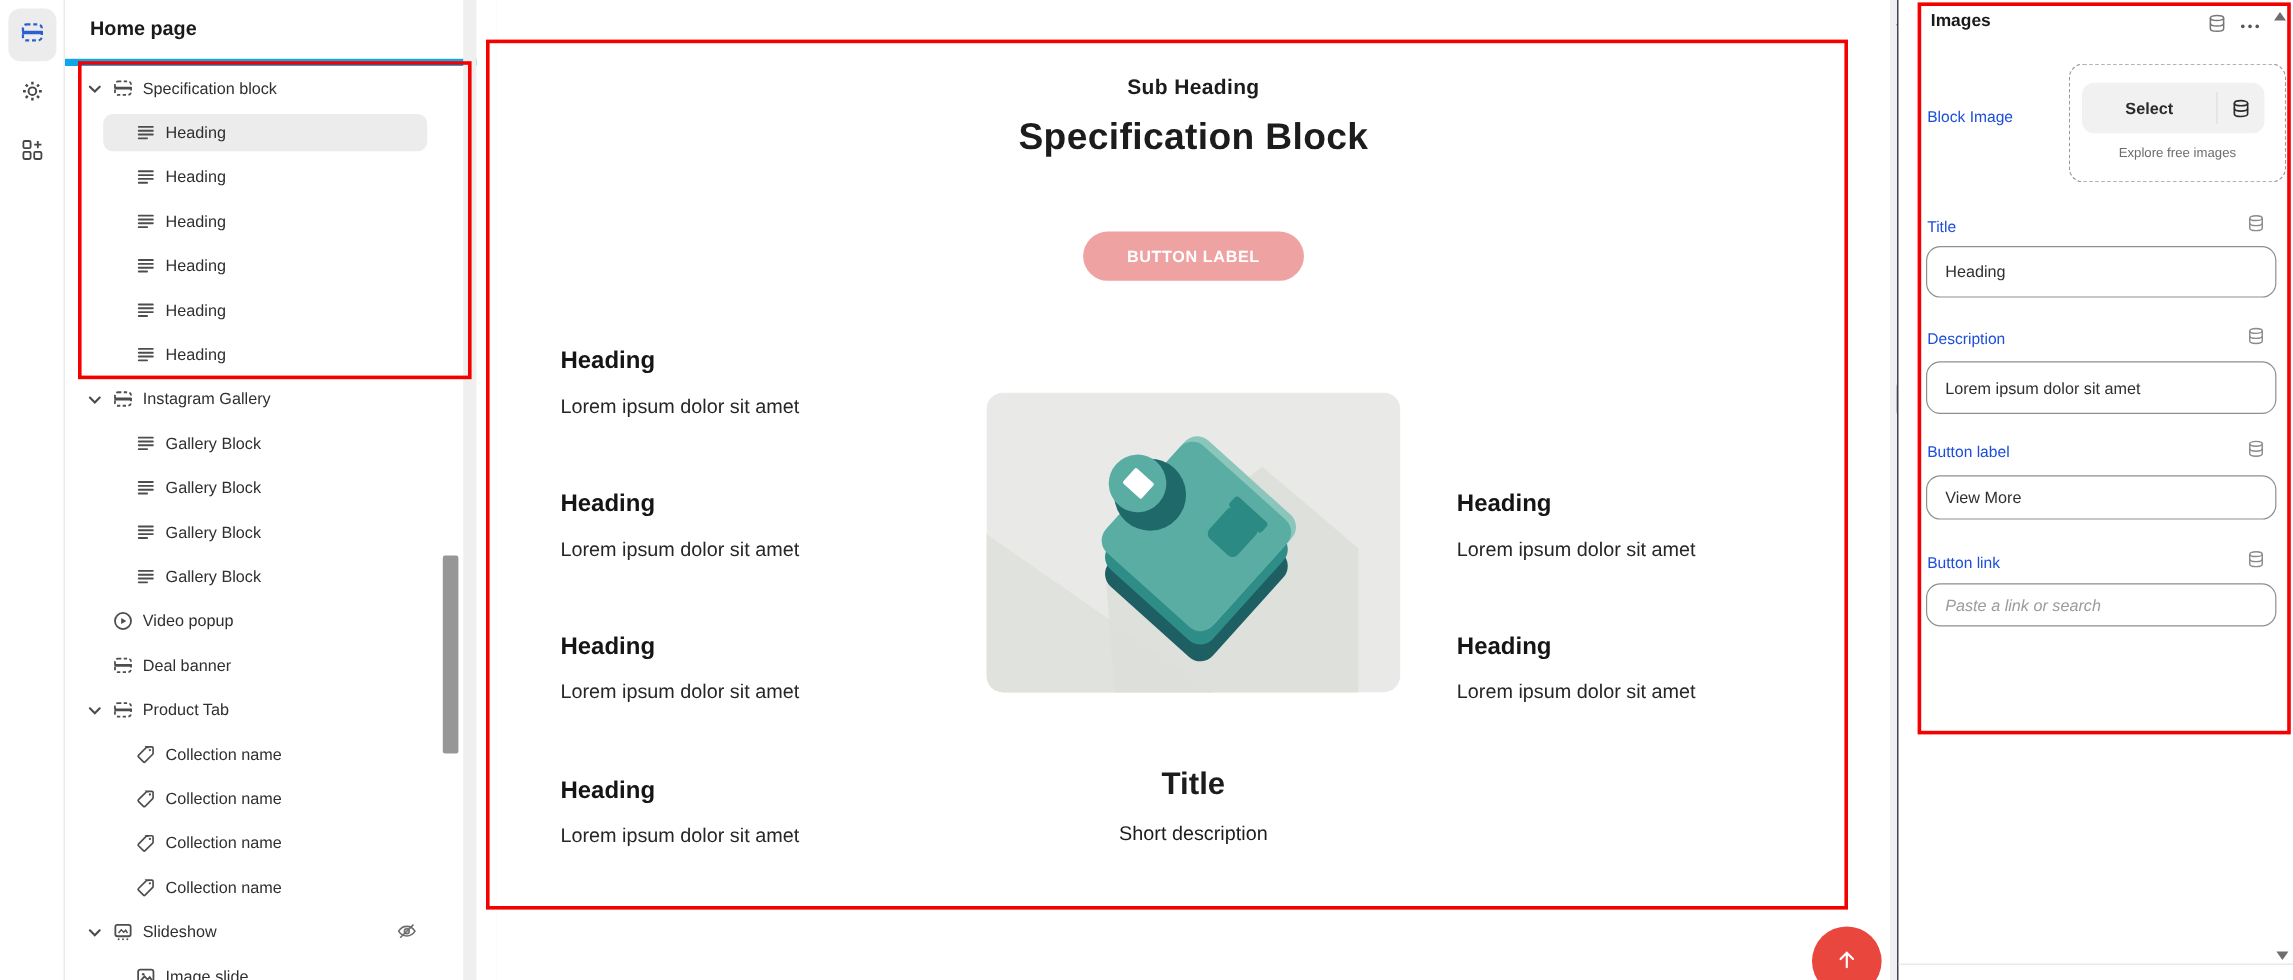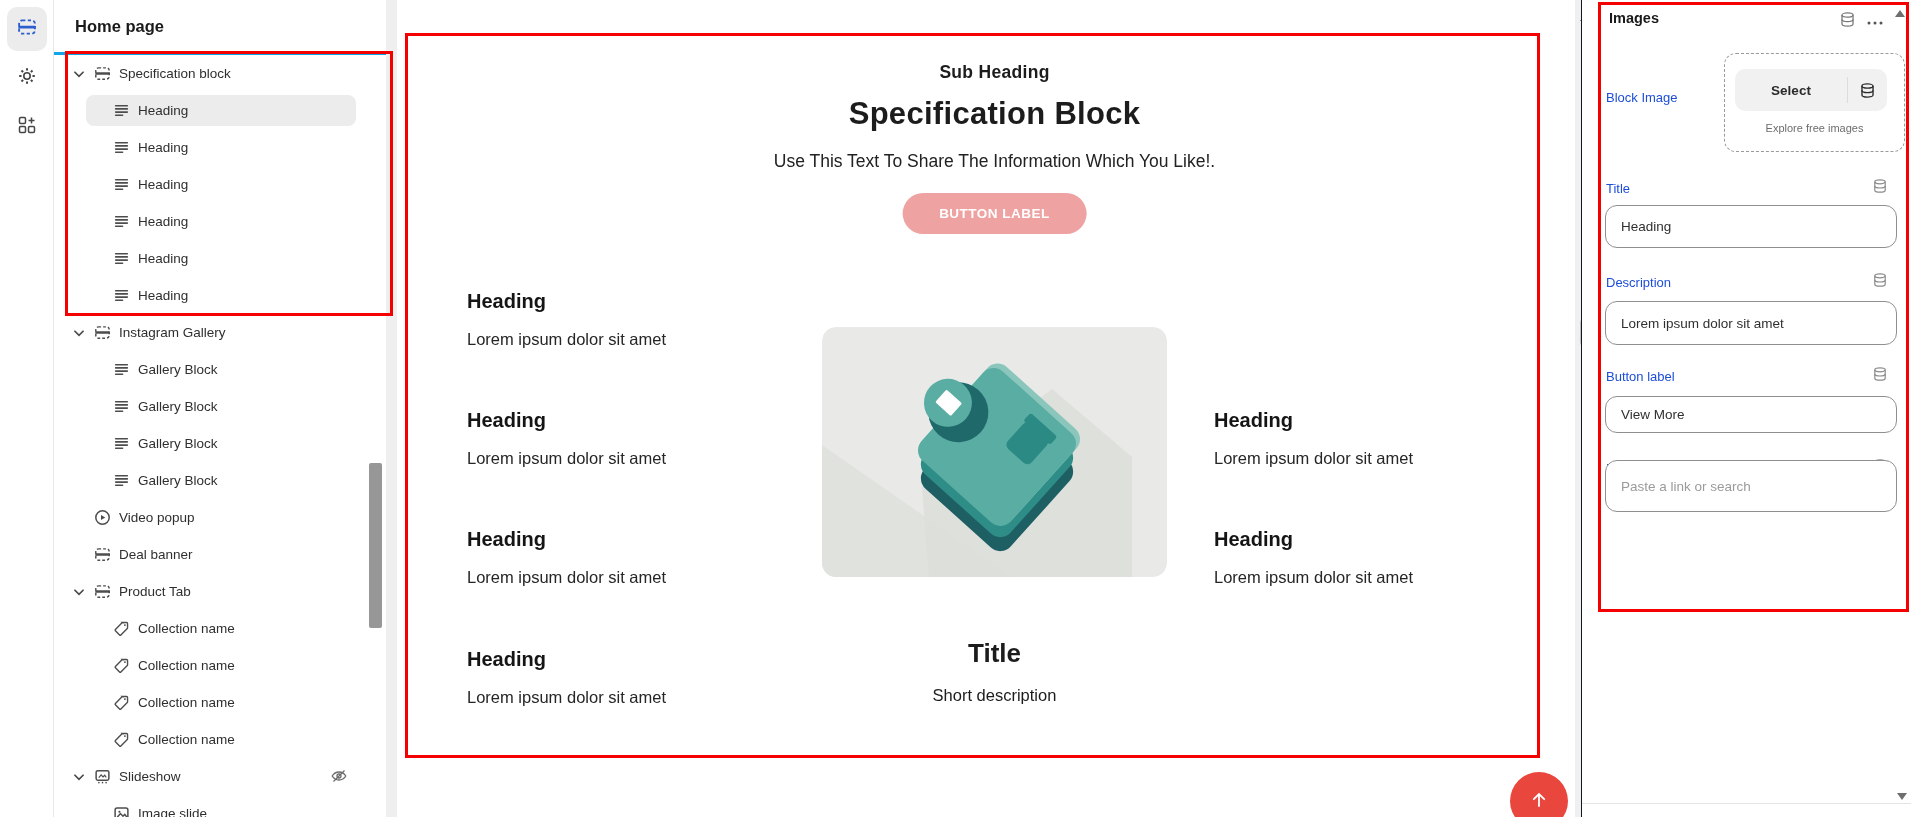--- a/index.html
+++ b/index.html
@@ -9,21 +9,21 @@
 
   
   .rail { position:absolute; left:0; top:0; width:54px; height:817px; background:#fff;
     border-right:1px solid #e7e7e7; z-index:5; }
   .rail-btn { position:absolute; left:7px; width:40px; height:44px; border-radius:10px;
     display:flex; align-items:center; justify-content:center; cursor:pointer; }
   .rail-btn.active { background:#ececec; }
 
   
   .panel-left { position:absolute; left:54px; top:0; width:343px; height:817px; background:#fff; z-index:4; }
-  .pl-header { position:absolute; left:0; top:0; width:100%; height:55px; border-bottom:3px solid #0ea5e9;
+  .pl-header { position:absolute; left:0; top:0; width:100%; height:55px; border-bottom:6px solid #0ea5e9;
     display:flex; align-items:center; padding-left:21px; }
   .pl-title { font-size:16.5px; font-weight:700; color:#1a1a1a; }
   .tree { position:absolute; left:0; top:55px; width:100%; }
   .trow { position:relative; height:37px; display:flex; align-items:center; gap:8px; cursor:pointer; }
   .trow .lbl { font-size:13.5px; color:#2f2f2f; position:relative; z-index:1; white-space:nowrap; }
   .trow .icn { display:flex; position:relative; z-index:1; }
   .t-sec { padding-left:18px; }
   .t-sec-nochev { padding-left:40px; }
   .t-child { padding-left:59px; }
   .trow.selected::before { content:""; position:absolute; left:32px; right:41px; top:3px; bottom:3px;
@@ -344,21 +344,20 @@
 
   <div class="pl-gutter"></div>
   <div class="pl-thumb"></div>
 </section>
 
 <main class="canvas">
   <div class="page">
 
     <div class="center pv-sub" style="top:62px;">Sub Heading</div>
     <div class="center pv-title" style="top:96px;">Specification Block</div>
-    <div class="center pv-desc" style="top:151px;">Use This Text To Share The Information Which You Like!.</div>
     <button class="pv-btn">BUTTON LABEL</button>
 
     <div class="feature" style="left:53px; top:290px;">
       <h3>Heading</h3>
       <p>Lorem ipsum dolor sit amet</p>
     </div>
     <div class="feature" style="left:53px; top:409px;">
       <h3>Heading</h3>
       <p>Lorem ipsum dolor sit amet</p>
     </div>
@@ -493,21 +492,21 @@
   <input class="rp-input" style="top: 396px; height: 37px;" value="View More">
 
   <div class="rp-label-row" style="top:458px;">
     <span class="rp-label">Button link</span>
     <span><svg width="16" height="16" viewBox="0 0 16 16" fill="none" stroke="#8a8a8a" stroke-width="1.2">
           <ellipse cx="8" cy="3.8" rx="5.2" ry="2"></ellipse>
           <path d="M2.8 3.8v4.2c0 1.1 2.3 2 5.2 2s5.2-.9 5.2-2V3.8"></path>
           <path d="M2.8 8v4.2c0 1.1 2.3 2 5.2 2s5.2-.9 5.2-2V8"></path>
         </svg></span>
   </div>
-  <input class="rp-input" style="top: 460px; height: 52px;" placeholder="Paste a link or search">
+  <input class="rp-input" style="top: 486px; height: 36px; font-style: italic;" placeholder="Paste a link or search">
 
   <div class="rp-bottom-line"></div>
   <div class="rp-down"></div>
 </aside>
 
 <div class="anno" style="left:65px; top:51px; width:328px; height:265px;"></div>
 <div class="anno" style="left:405px; top:33px; width:1135px; height:725px;"></div>
 <div class="anno" style="left:1598px; top:2px; width:311px; height:610px;"></div>
 
 </body></html>

